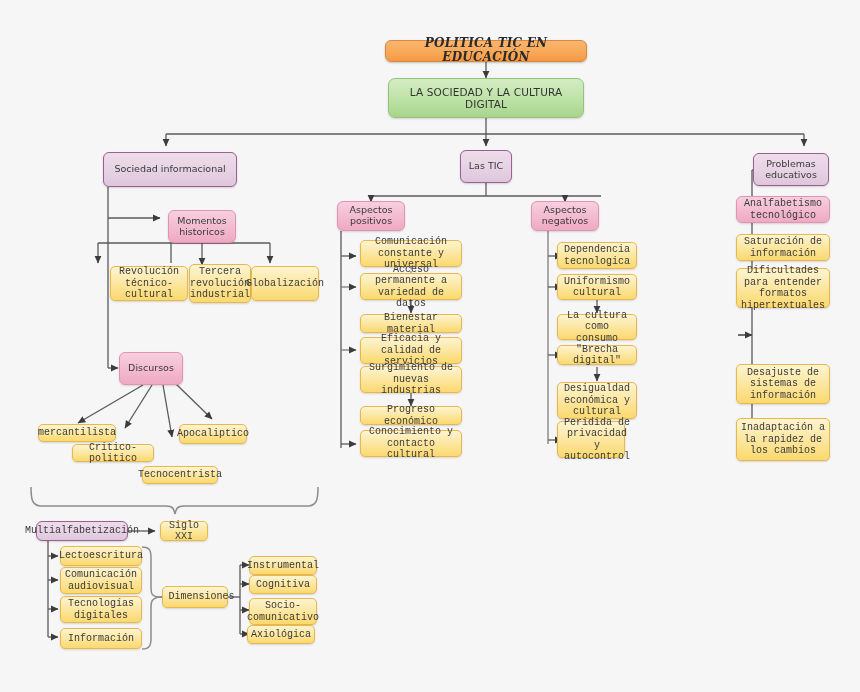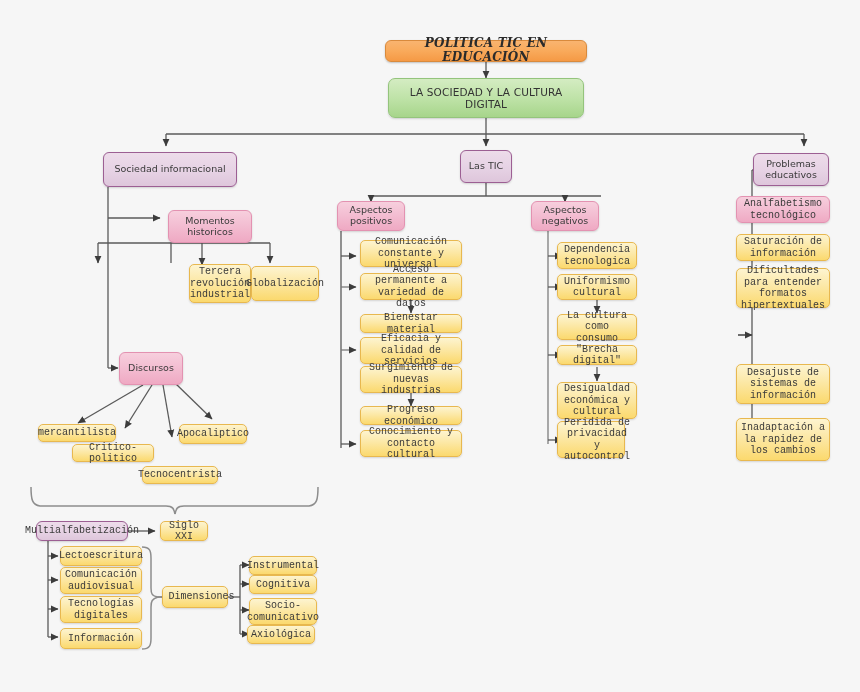--- a/index.html
+++ b/index.html
@@ -185,22 +185,23 @@
       <path d="M240,634 L249,634" marker-end="url(#ah)"></path>
     </g>
   </svg>
 
   <div class="node n-orange" style="left:385px;top:40px;width:202px;height:22px;">POLITICA TIC EN EDUCACIÓN</div>
 
   <div class="node n-green" style="left:388px;top:78px;width:196px;height:40px;">LA SOCIEDAD Y LA CULTURA DIGITAL</div>
 
   <div class="node n-mauve" style="left:103px;top:152px;width:134px;height:35px;">Sociedad informacional</div>
 
-  <div class="node n-pink" style="left:168px;top:210px;width:84px;height:33px;">Momentos historicos</div>
-
+  <div class="node n-pink" style="left:168px;top:210px;width:68px;height:33px;">Momentos historicos</div>
+
+  <div class="node n-yellow n-sm" style="left:110px;top:266px;width:78px;height:35px;">Revolución técnico-cultural</div>
   <div class="node n-yellow n-sm" style="left:189px;top:264px;width:62px;height:39px;">Tercera revolución industrial</div>
   <div class="node n-yellow n-sm" style="left:251px;top:266px;width:68px;height:35px;">Globalización</div>
 
   <div class="node n-pink" style="left:119px;top:352px;width:64px;height:33px;">Discursos</div>
 
   <div class="node n-yellow n-sm" style="left:38px;top:424px;width:78px;height:18px;">mercantilista</div>
   <div class="node n-yellow n-sm" style="left:72px;top:444px;width:82px;height:18px;">Critico-politico</div>
   <div class="node n-yellow n-sm" style="left:142px;top:466px;width:76px;height:18px;">Tecnocentrista</div>
   <div class="node n-yellow n-sm" style="left:179px;top:424px;width:68px;height:20px;">Apocaliptico</div>
 

